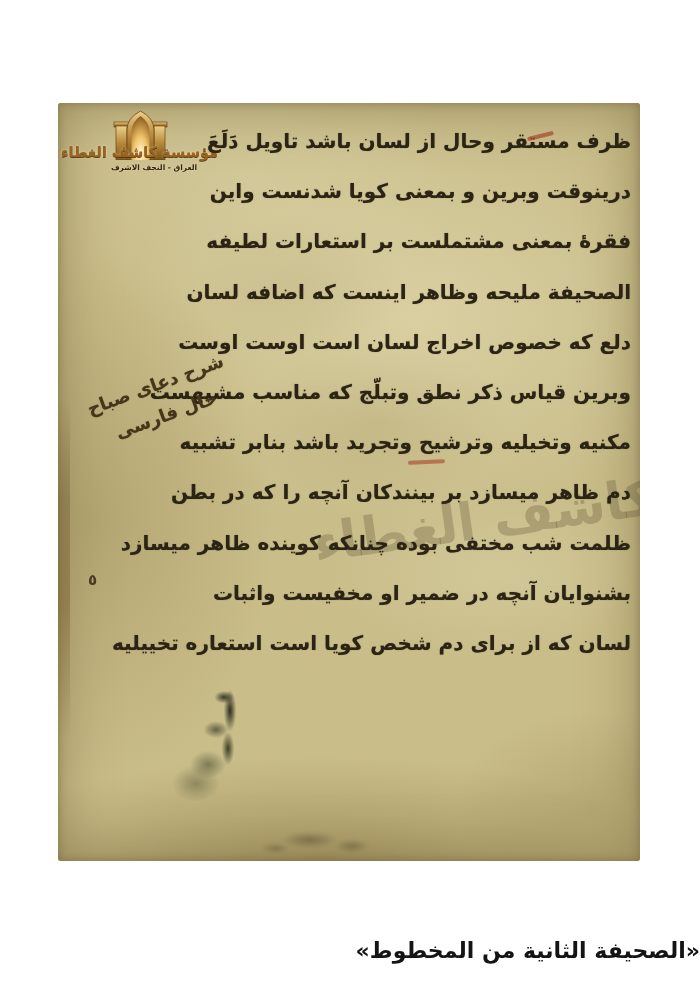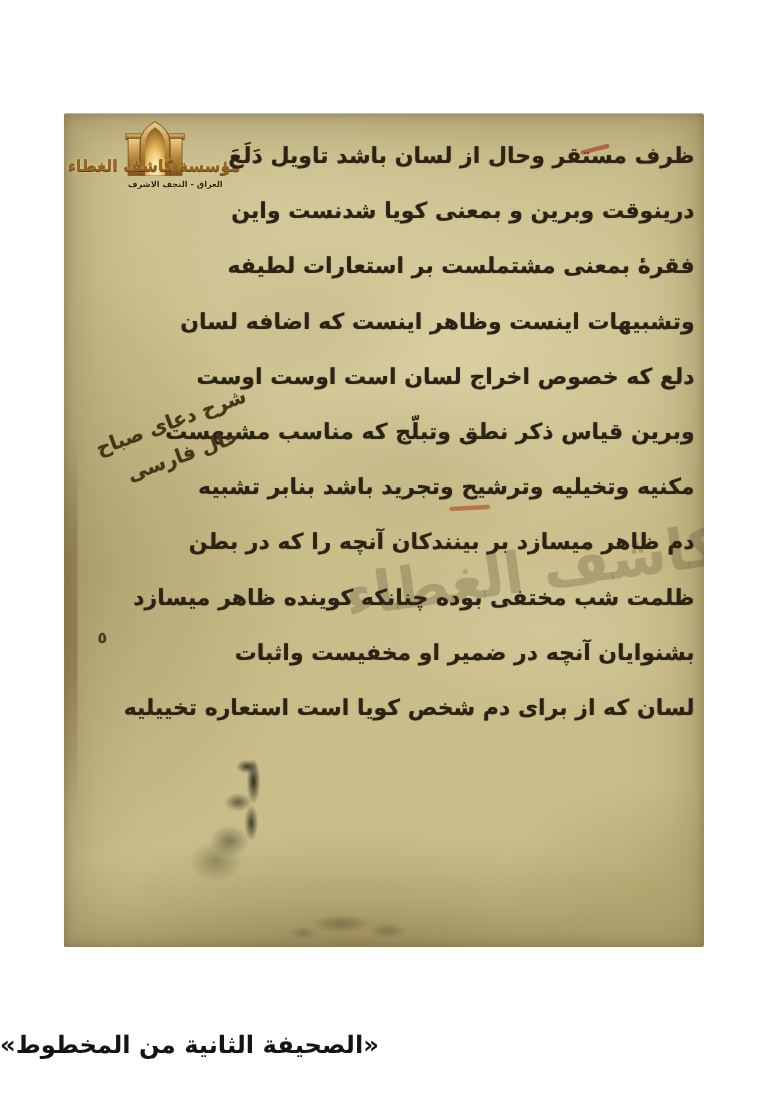--- a/index.html
+++ b/index.html
@@ -28,21 +28,21 @@
   
   .logo { position:absolute; left:10px; top:5px; width:200px; height:78px; }
   .logo-icon { position:absolute; left:45px; top:2px; width:55px; height:50px; }
   .logo-title {
     position:absolute; left:0; top:36px; width:150px; text-align:center;
     font-size:14.5px; font-weight:bold; direction:rtl; white-space:nowrap;
     color:#9a6420;
     text-shadow:0 1px 0 rgba(74,44,10,.85), 0 0 3px rgba(252,242,200,.6);
   }
   .logo-subtitle {
-    position:absolute; left:38px; top:55px; width:96px; text-align:right;
+    position:absolute; left:38px; top:55px; width:96px; text-align:center;
     font-size:7.5px; font-weight:bold; direction:rtl; white-space:nowrap;
     color:#33250e; text-shadow:0 0 2px rgba(240,232,190,.9);
   }
 
   
   .lines {
     position:absolute; top:13px; left:110px; right:9px;
     direction:rtl; text-align:right;
     font-size:20px; font-weight:bold; color:#2b2414;
     line-height:50.2px; white-space:nowrap;
@@ -101,21 +101,21 @@
       radial-gradient(ellipse 20px 8px  at 25% 65%, rgba(62,52,30,.28), transparent 70%);
   }
 
   
   .red-mark { position:absolute; border-radius:2px; background:#a8432c; }
   .red-mark.m1 { left:469px; top:31px;  width:27px; height:4px; opacity:.7; transform:rotate(-14deg); }
   .red-mark.m2 { left:350px; top:357px; width:37px; height:4px; opacity:.6; transform:rotate(-3deg); }
 
   
   .caption {
-    position:absolute; left:0; right:0; top:938px; text-align:left;
+    position:absolute; left:0; right:0; top:938px; text-align:right;
     direction:rtl; font-size:22px; font-weight:bold; color:#141414;
   }
 </style>
 </head>
 <body>
 
 <div class="page">
 
   <div class="photo">
 
@@ -145,21 +145,21 @@
       <div class="logo-title">مؤسسة كاشف الغطاء العامة</div>
       <div class="logo-subtitle">العراق - النجف الاشرف</div>
     </div>
 
     <div class="watermark">كاشف الغطاء</div>
 
     <div class="lines">
       <div>ظرف مستقر وحال از لسان باشد تاویل دَلَعَ</div>
       <div>درینوقت وبرین و بمعنی کویا شدنست واین</div>
       <div>فقرهٔ بمعنی مشتملست بر استعارات لطیفه</div>
-      <div>وتشبیهات اینست وظاهر اینست که اضافه لسان</div>
+      <div>الصحيفة ملیحه وظاهر اینست که اضافه لسان</div>
       <div>دلع که خصوص اخراج لسان است اوست اوست</div>
       <div>وبرین قیاس ذکر نطق وتبلّج که مناسب مشبهست</div>
       <div>مکنیه وتخیلیه وترشیح وتجرید باشد بنابر تشبیه</div>
       <div>دم ظاهر میسازد بر بینندکان آنچه را که در بطن</div>
       <div>ظلمت شب مختفی بوده چنانکه کوینده ظاهر میسازد</div>
       <div>بشنوایان آنچه در ضمیر او مخفیست واثبات</div>
       <div>لسان که از برای دم شخص کویا است استعاره تخییلیه</div>
     </div>
 
     <div class="margin-note">

